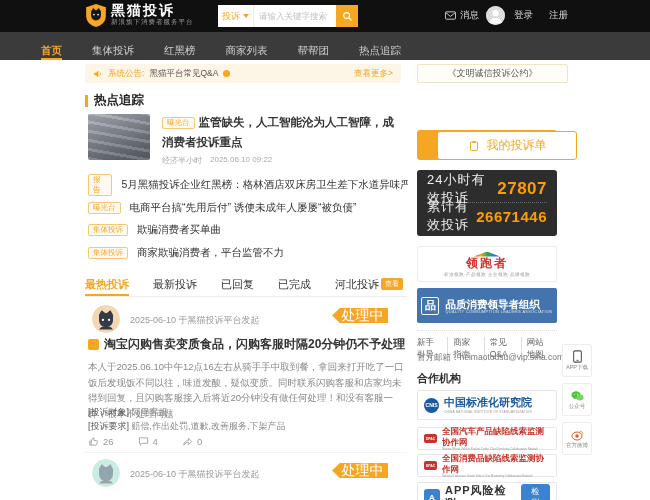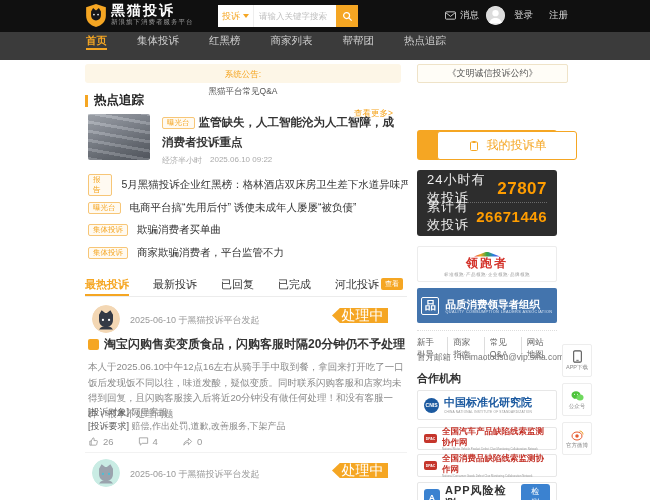--- a/index.html
+++ b/index.html
@@ -16,26 +16,26 @@
   .caret { width:0; height:0; border-left:3px solid transparent; border-right:3px solid transparent; border-top:4px solid #f5a623; }
   .search input { flex:1; min-width:0; border:0; outline:none; font-size:8.5px; padding:0 5px; color:#333; font-family:inherit; }
   .search input::placeholder { color:#bfbfbf; }
   .search-btn { width:22px; background:#f5a623; border:0; display:flex; align-items:center; justify-content:center; cursor:pointer; }
   .hdr-msg { position:absolute; left:445px; top:9px; color:#d8d8d8; font-size:9.5px; display:flex; gap:4px; align-items:center; cursor:pointer; }
   .hdr-avatar { position:absolute; left:486px; top:6px; width:19px; height:19px; border-radius:50%; background:#e9e9e9; overflow:hidden; cursor:pointer; }
   .hdr-login { position:absolute; left:514px; top:9px; color:#d8d8d8; font-size:9.5px; cursor:pointer; }
   .hdr-reg { position:absolute; left:549px; top:9px; color:#d8d8d8; font-size:9.5px; cursor:pointer; }
 
   
-  .nav { position:absolute; left:0; top:32px; width:650px; height:28px; background:#3b3b3b; display:flex; align-items:flex-start; padding-left:86px; gap:30px; }
+  .nav { position:absolute; left:0; top:32px; width:650px; height:28px; background:#3b3b3b; display:flex; align-items:flex-end; padding-left:41px; gap:30px; }
   .nav-item { color:#cfcfcf; font-size:10.5px; display:flex; align-items:center; cursor:pointer; border-bottom:2px solid transparent; padding-top:2px; }
   .nav-item.active { color:#f5a623; border-bottom-color:#f5a623; font-weight:bold; }
 
   
-  .announce { position:absolute; left:85px; top:64px; width:316px; height:19px; background:#fdf6e7; border-radius:3px; display:flex; align-items:center; padding:0 8px; gap:5px;flex-direction:column; }
+  .announce { position:absolute; left:85px; top:64px; width:316px; height:19px; background:#fdf6e7; border-radius:3px; display:flex; align-items:center; padding:0 8px; gap:5px; }
   .announce-label { color:#f5a623; font-size:8.5px; }
   .announce-text { color:#555; font-size:8.5px; cursor:pointer; }
   .hot-dot { width:7px; height:7px; border-radius:50%; background:#f5a623; }
   .announce-more { margin-left:auto; color:#f5a623; font-size:8.5px; cursor:pointer; }
   .covenant { position:absolute; left:417px; top:64px; width:151px; height:19px; background:#fffdf7; border:1px solid #efe3c8; border-radius:2px; color:#555; font-size:9px; display:flex; align-items:center; justify-content:center; cursor:pointer; }
 
   
   .sec-title { position:absolute; left:85px; top:92px; display:flex; align-items:center; gap:6px; }
   .sec-bar { width:3px; height:12px; background:#f5a623; }
   .sec-title b { font-size:12.5px; color:#222; }

